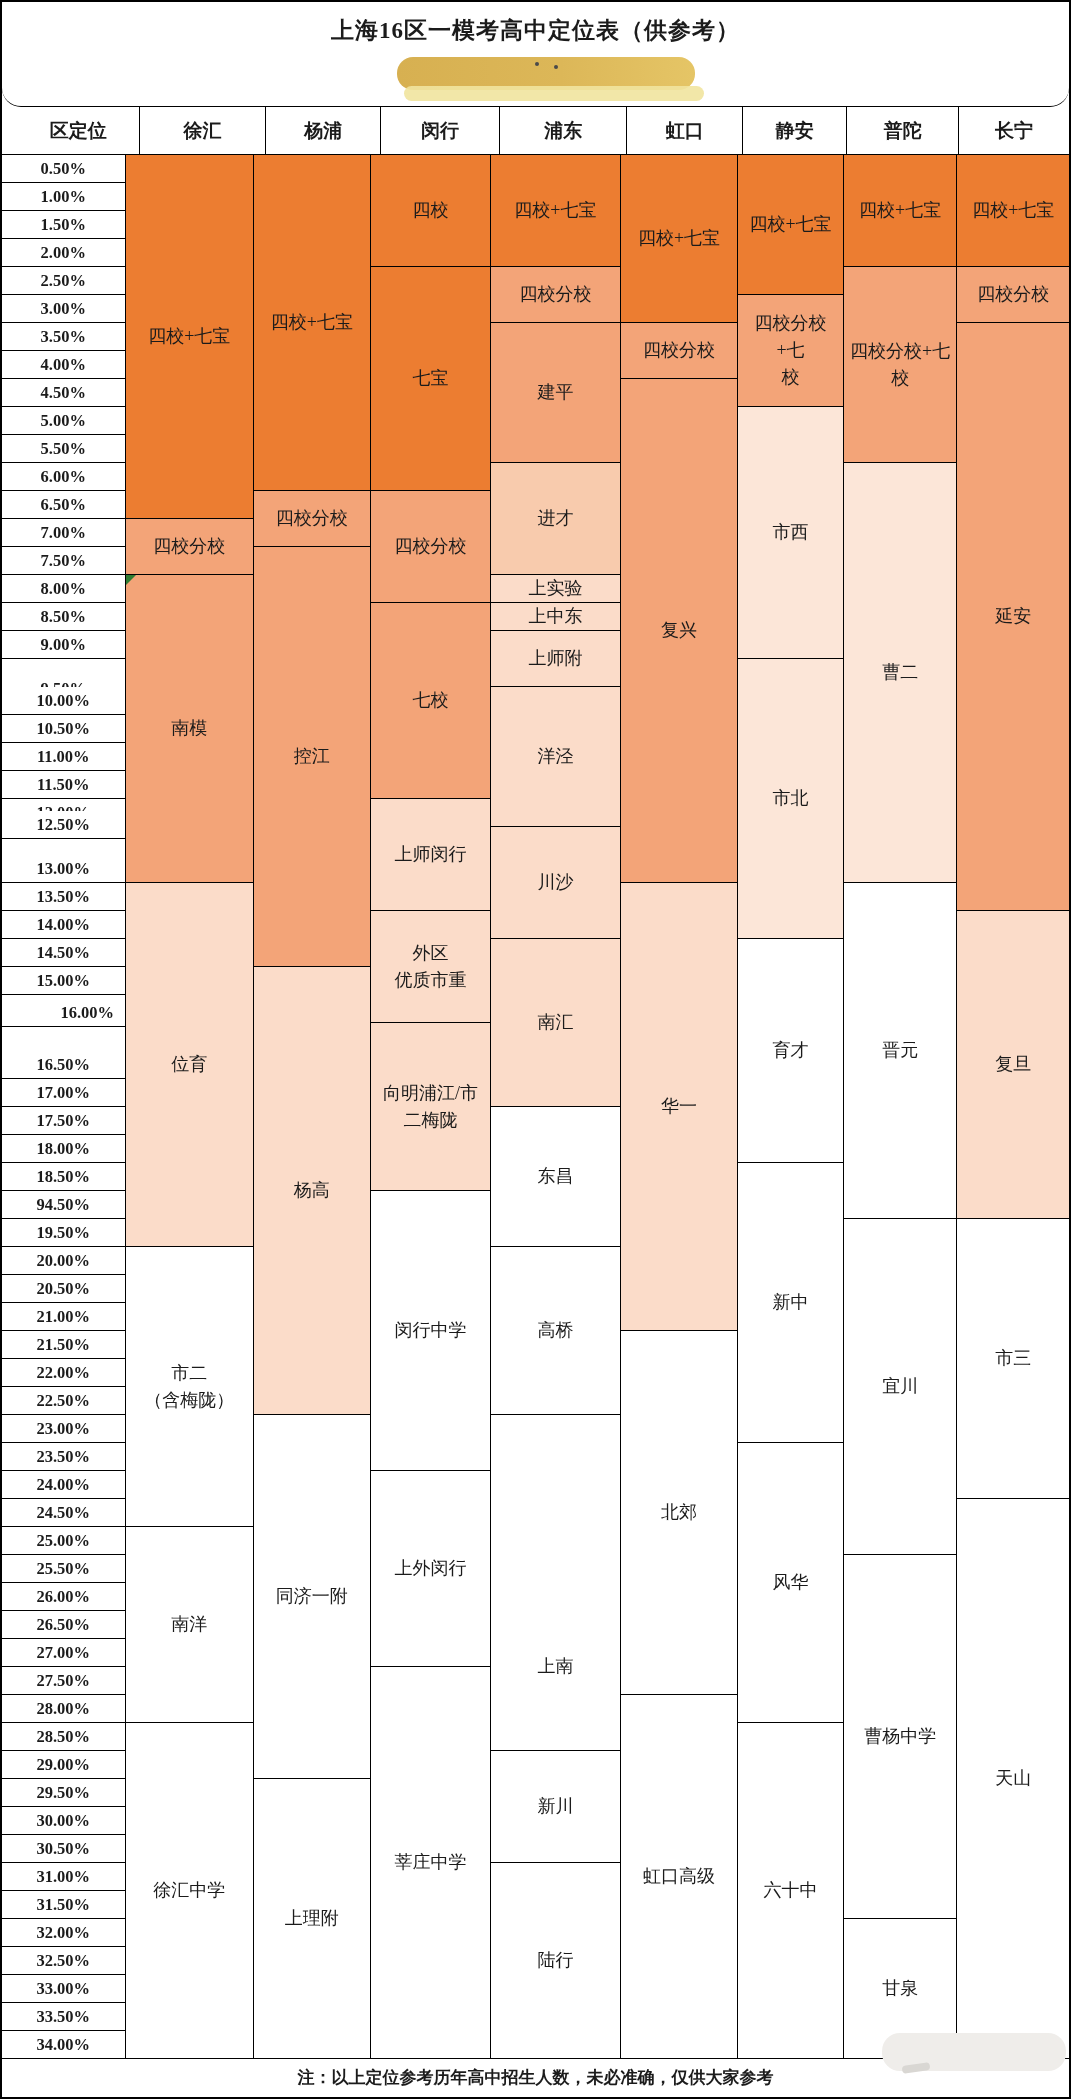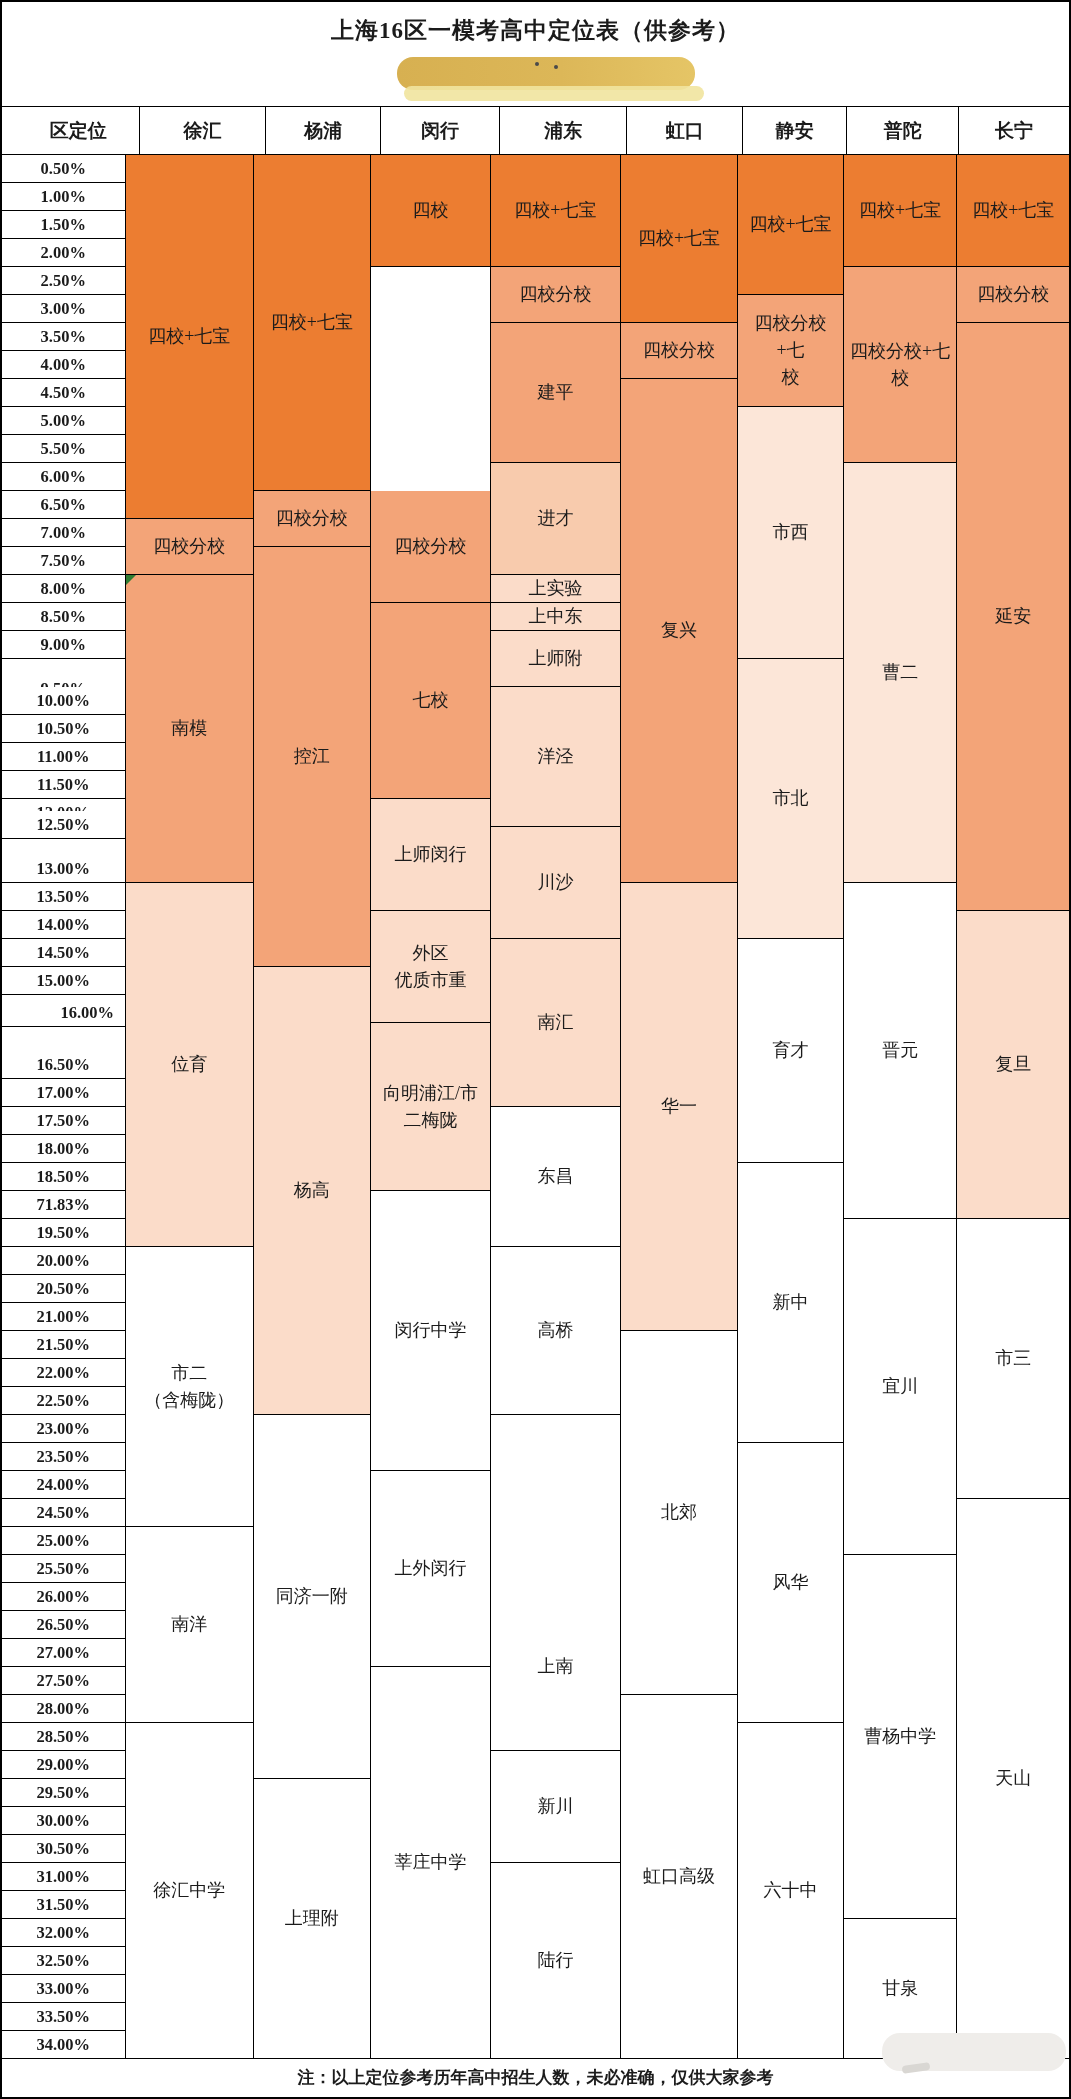--- a/index.html
+++ b/index.html
@@ -6,21 +6,21 @@
   *{box-sizing:border-box;}
   body{font-family:"Liberation Serif","DejaVu Serif",serif;color:#1b1b1b;}
   .frame{
     position:relative;
     width:1071px;height:2099px;
     border:2.5px solid #000;
     background:#fff;
     overflow:hidden;
   }
   
-  .banner{position:relative;height:105px;border-bottom:1.5px solid #000;}
+  .banner{position:relative;height:105px;border-bottom:1.5px solid #000;border-radius:19px;}
   .title{
     position:relative;z-index:2;
     padding-top:13px;text-align:center;
     font-size:23px;font-weight:bold;letter-spacing:1px;
   }
   .wm1{position:absolute;z-index:1;left:395px;top:55px;width:298px;height:33px;
        border-radius:16px;background:linear-gradient(90deg,#d7b051 0%,#dcb758 55%,#e5c566 100%);}
   .wm2{position:absolute;z-index:1;left:402px;top:84px;width:300px;height:15px;
        border-radius:8px;background:#f1e49e;opacity:.9;}
   .wmdot{position:absolute;z-index:3;width:4px;height:4px;border-radius:50%;background:#4a4a4a;}
@@ -133,21 +133,21 @@
         <div class="prow" style="top: 756px; height: 28px;">14.00%</div>
         <div class="prow" style="top: 784px; height: 28px;">14.50%</div>
         <div class="prow" style="top: 812px; height: 28px;">15.00%</div>
         <div class="prow" style="top: 840px; height: 28px;">15.50%</div>
         <div class="prow" style="top: 844px; height: 28px; padding-left: 48px;">16.00%</div>
         <div class="prow" style="top: 896px; height: 28px;">16.50%</div>
         <div class="prow" style="top: 924px; height: 28px;">17.00%</div>
         <div class="prow" style="top: 952px; height: 28px;">17.50%</div>
         <div class="prow" style="top: 980px; height: 28px;">18.00%</div>
         <div class="prow" style="top: 1008px; height: 28px;">18.50%</div>
-        <div class="prow" style="top: 1036px; height: 28px;">71.83%</div>
+        <div class="prow" style="top: 1036px; height: 28px;">94.50%</div>
         <div class="prow" style="top: 1064px; height: 28px;">19.50%</div>
         <div class="prow" style="top: 1092px; height: 28px;">20.00%</div>
         <div class="prow" style="top: 1120px; height: 28px;">20.50%</div>
         <div class="prow" style="top: 1148px; height: 28px;">21.00%</div>
         <div class="prow" style="top: 1176px; height: 28px;">21.50%</div>
         <div class="prow" style="top: 1204px; height: 28px;">22.00%</div>
         <div class="prow" style="top: 1232px; height: 28px;">22.50%</div>
         <div class="prow" style="top: 1260px; height: 28px;">23.00%</div>
         <div class="prow" style="top: 1288px; height: 28px;">23.50%</div>
         <div class="prow" style="top: 1316px; height: 28px;">24.00%</div>
@@ -185,20 +185,21 @@
       <div class="col" style="width: 117px;">
         <div class="scell t1" style="top: 0px; height: 336px;">四校+七宝</div>
         <div class="scell t2" style="top: 336px; height: 56px;">四校分校</div>
         <div class="scell t2" style="top: 392px; height: 420px;">控江</div>
         <div class="scell t3l" style="top: 812px; height: 448px;">杨高</div>
         <div class="scell t5" style="top: 1260px; height: 364px;">同济一附</div>
         <div class="scell t5" style="top: 1624px; height: 280px;">上理附</div>
       </div>
       <div class="col" style="width: 121px;">
         <div class="scell t1" style="top: 0px; height: 112px;">四校</div>
+        <div class="scell t1" style="top: 112px; height: 224px;">七宝</div>
         <div class="scell t2" style="top: 336px; height: 112px;">四校分校</div>
         <div class="scell t2" style="top: 448px; height: 196px;">七校</div>
         <div class="scell t3l" style="top: 644px; height: 112px;">上师闵行</div>
         <div class="scell t3l" style="top: 756px; height: 112px;">外区
 优质市重</div>
         <div class="scell t3l" style="top: 868px; height: 168px;">向明浦江/市
 二梅陇</div>
         <div class="scell t5" style="top: 1036px; height: 280px;">闵行中学</div>
         <div class="scell t5" style="top: 1316px; height: 196px;">上外闵行</div>
         <div class="scell t5" style="top: 1512px; height: 392px;">莘庄中学</div>

